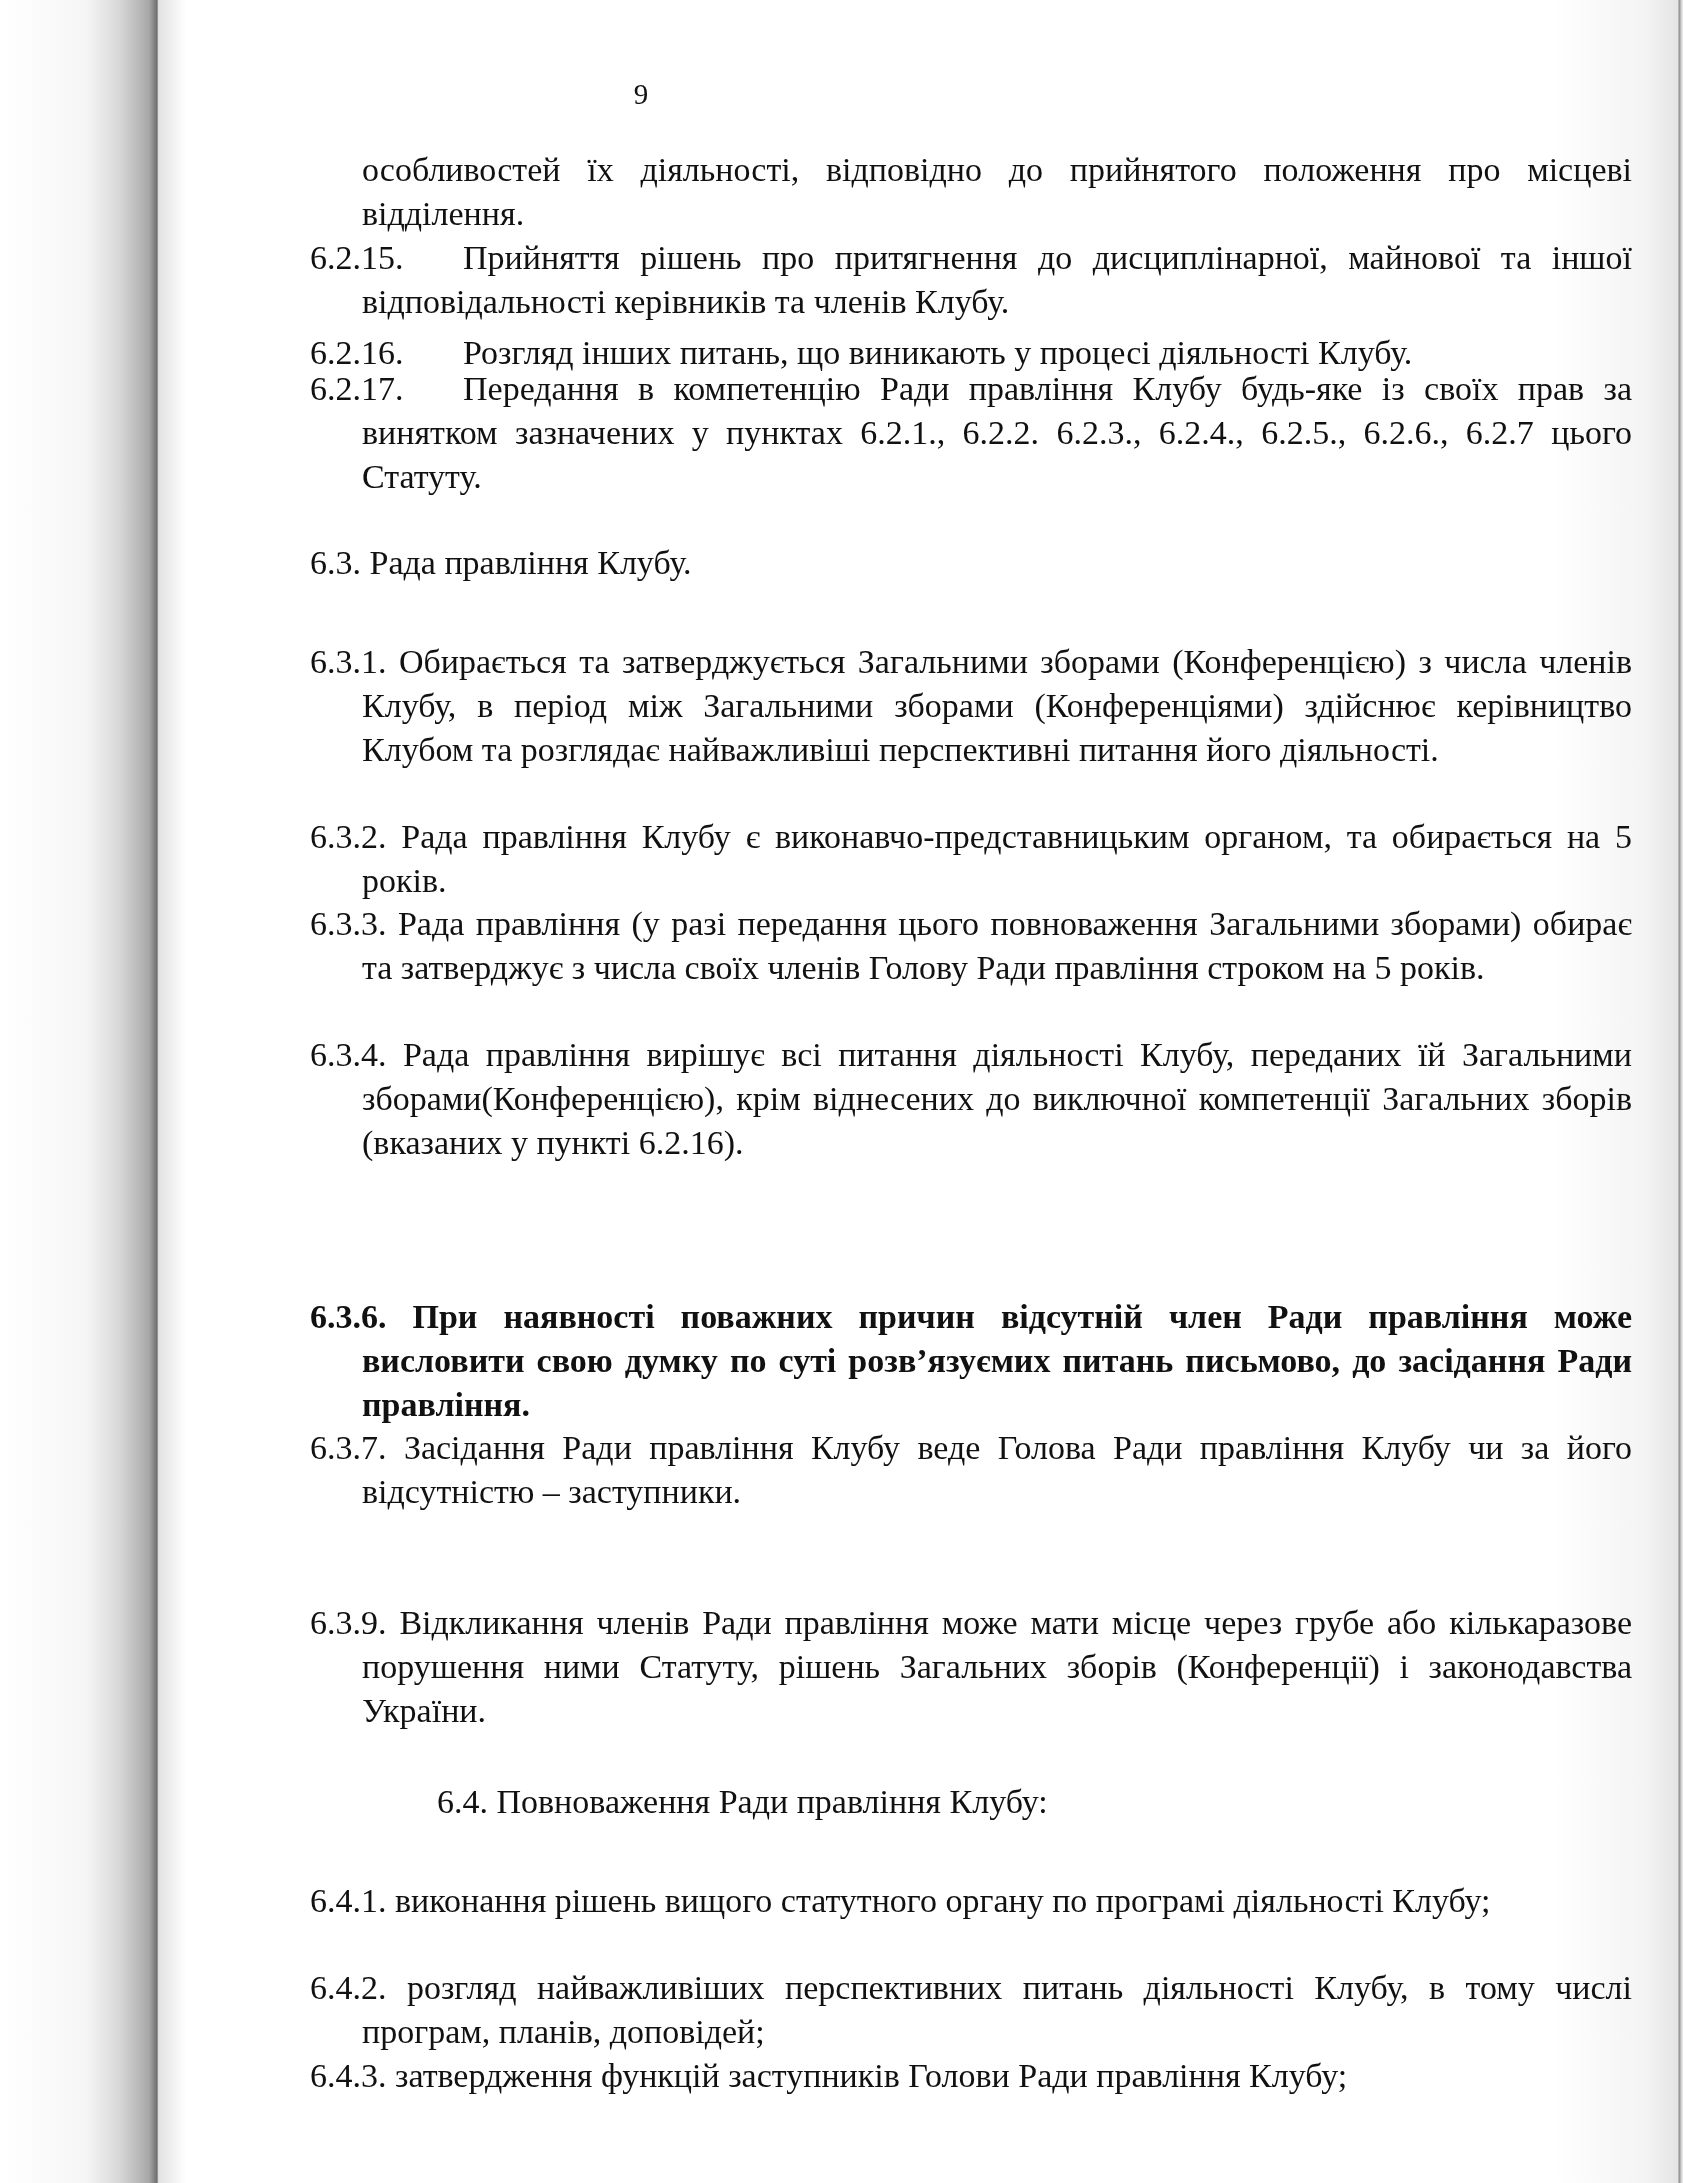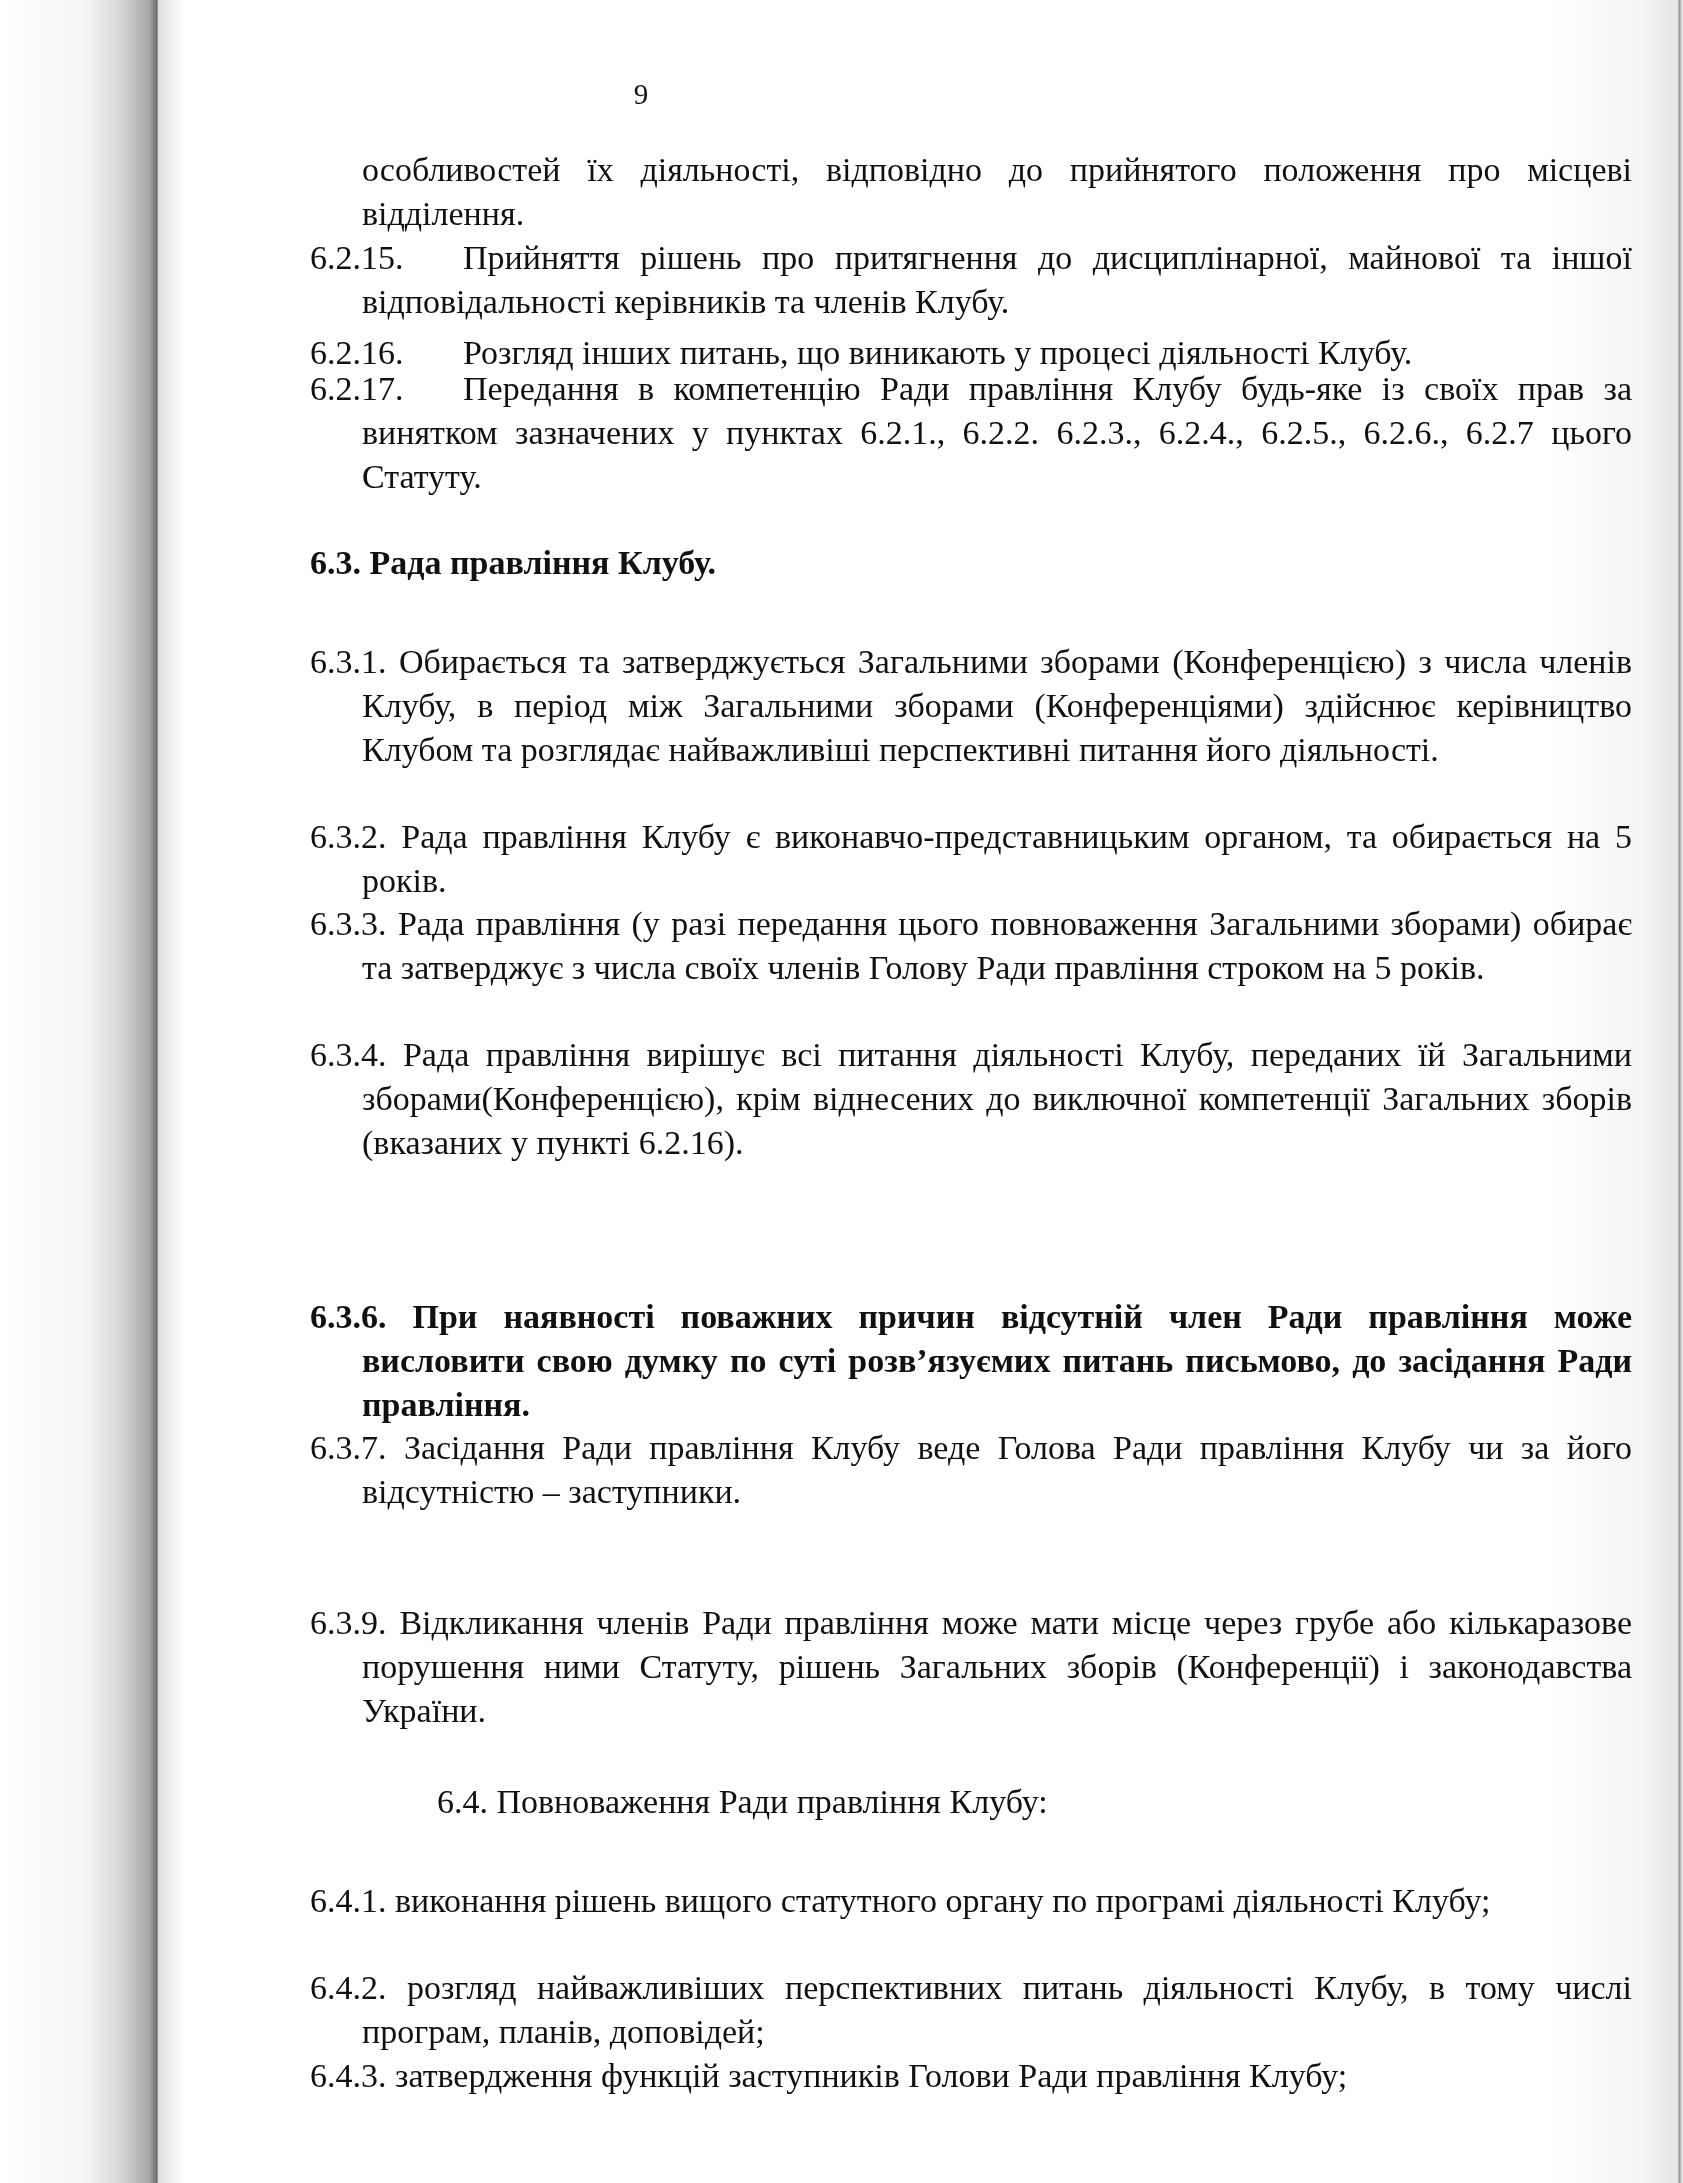--- a/index.html
+++ b/index.html
@@ -50,21 +50,21 @@
   <div class="page-number">9</div>
 
   <div class="block cont para" style="top:148px;">особливостей їх діяльності, відповідно до прийнятого положення про місцеві відділення.</div>
 
   <div class="block item item-tab" style="top:236px;"><span class="num">6.2.15.</span><span>Прийняття рішень про притягнення до дисциплінарної, майнової та іншої відповідальності керівників та членів Клубу.</span></div>
 
   <div class="block item item-tab" style="top:331px;"><span class="num">6.2.16.</span><span>Розгляд інших питань, що виникають у процесі діяльності Клубу.</span></div>
 
   <div class="block item item-tab" style="top:367px;"><span class="num">6.2.17.</span><span>Передання в компетенцію Ради правління Клубу будь-яке із своїх прав за винятком зазначених у пунктах 6.2.1., 6.2.2. 6.2.3., 6.2.4., 6.2.5., 6.2.6., 6.2.7 цього Статуту.</span></div>
 
-  <div class="block heading" style="top:541px;font-weight:bold;">6.3. Рада правління Клубу.</div>
+  <div class="block heading" style="top:541px;">6.3. Рада правління Клубу.</div>
 
   <div class="block item" style="top:640px;"><span class="num">6.3.1.</span> <span>Обирається та затверджується Загальними зборами (Конференцією) з числа членів Клубу, в період між Загальними зборами (Конференціями) здійснює керівництво Клубом та розглядає найважливіші перспективні питання його діяльності.</span></div>
 
   <div class="block item" style="top:815px;"><span class="num">6.3.2.</span> <span>Рада правління Клубу є виконавчо-представницьким органом, та обирається на 5 років.</span></div>
 
   <div class="block item" style="top:902px;"><span class="num">6.3.3.</span> <span>Рада правління (у разі передання цього повноваження Загальними зборами) обирає та затверджує з числа своїх членів Голову Ради правління строком на 5 років.</span></div>
 
   <div class="block item" style="top:1033px;"><span class="num">6.3.4.</span> <span>Рада правління вирішує всі питання діяльності Клубу, переданих їй Загальними зборами(Конференцією), крім віднесених до виключної компетенції Загальних зборів (вказаних у пункті 6.2.16).</span></div>
 
 

